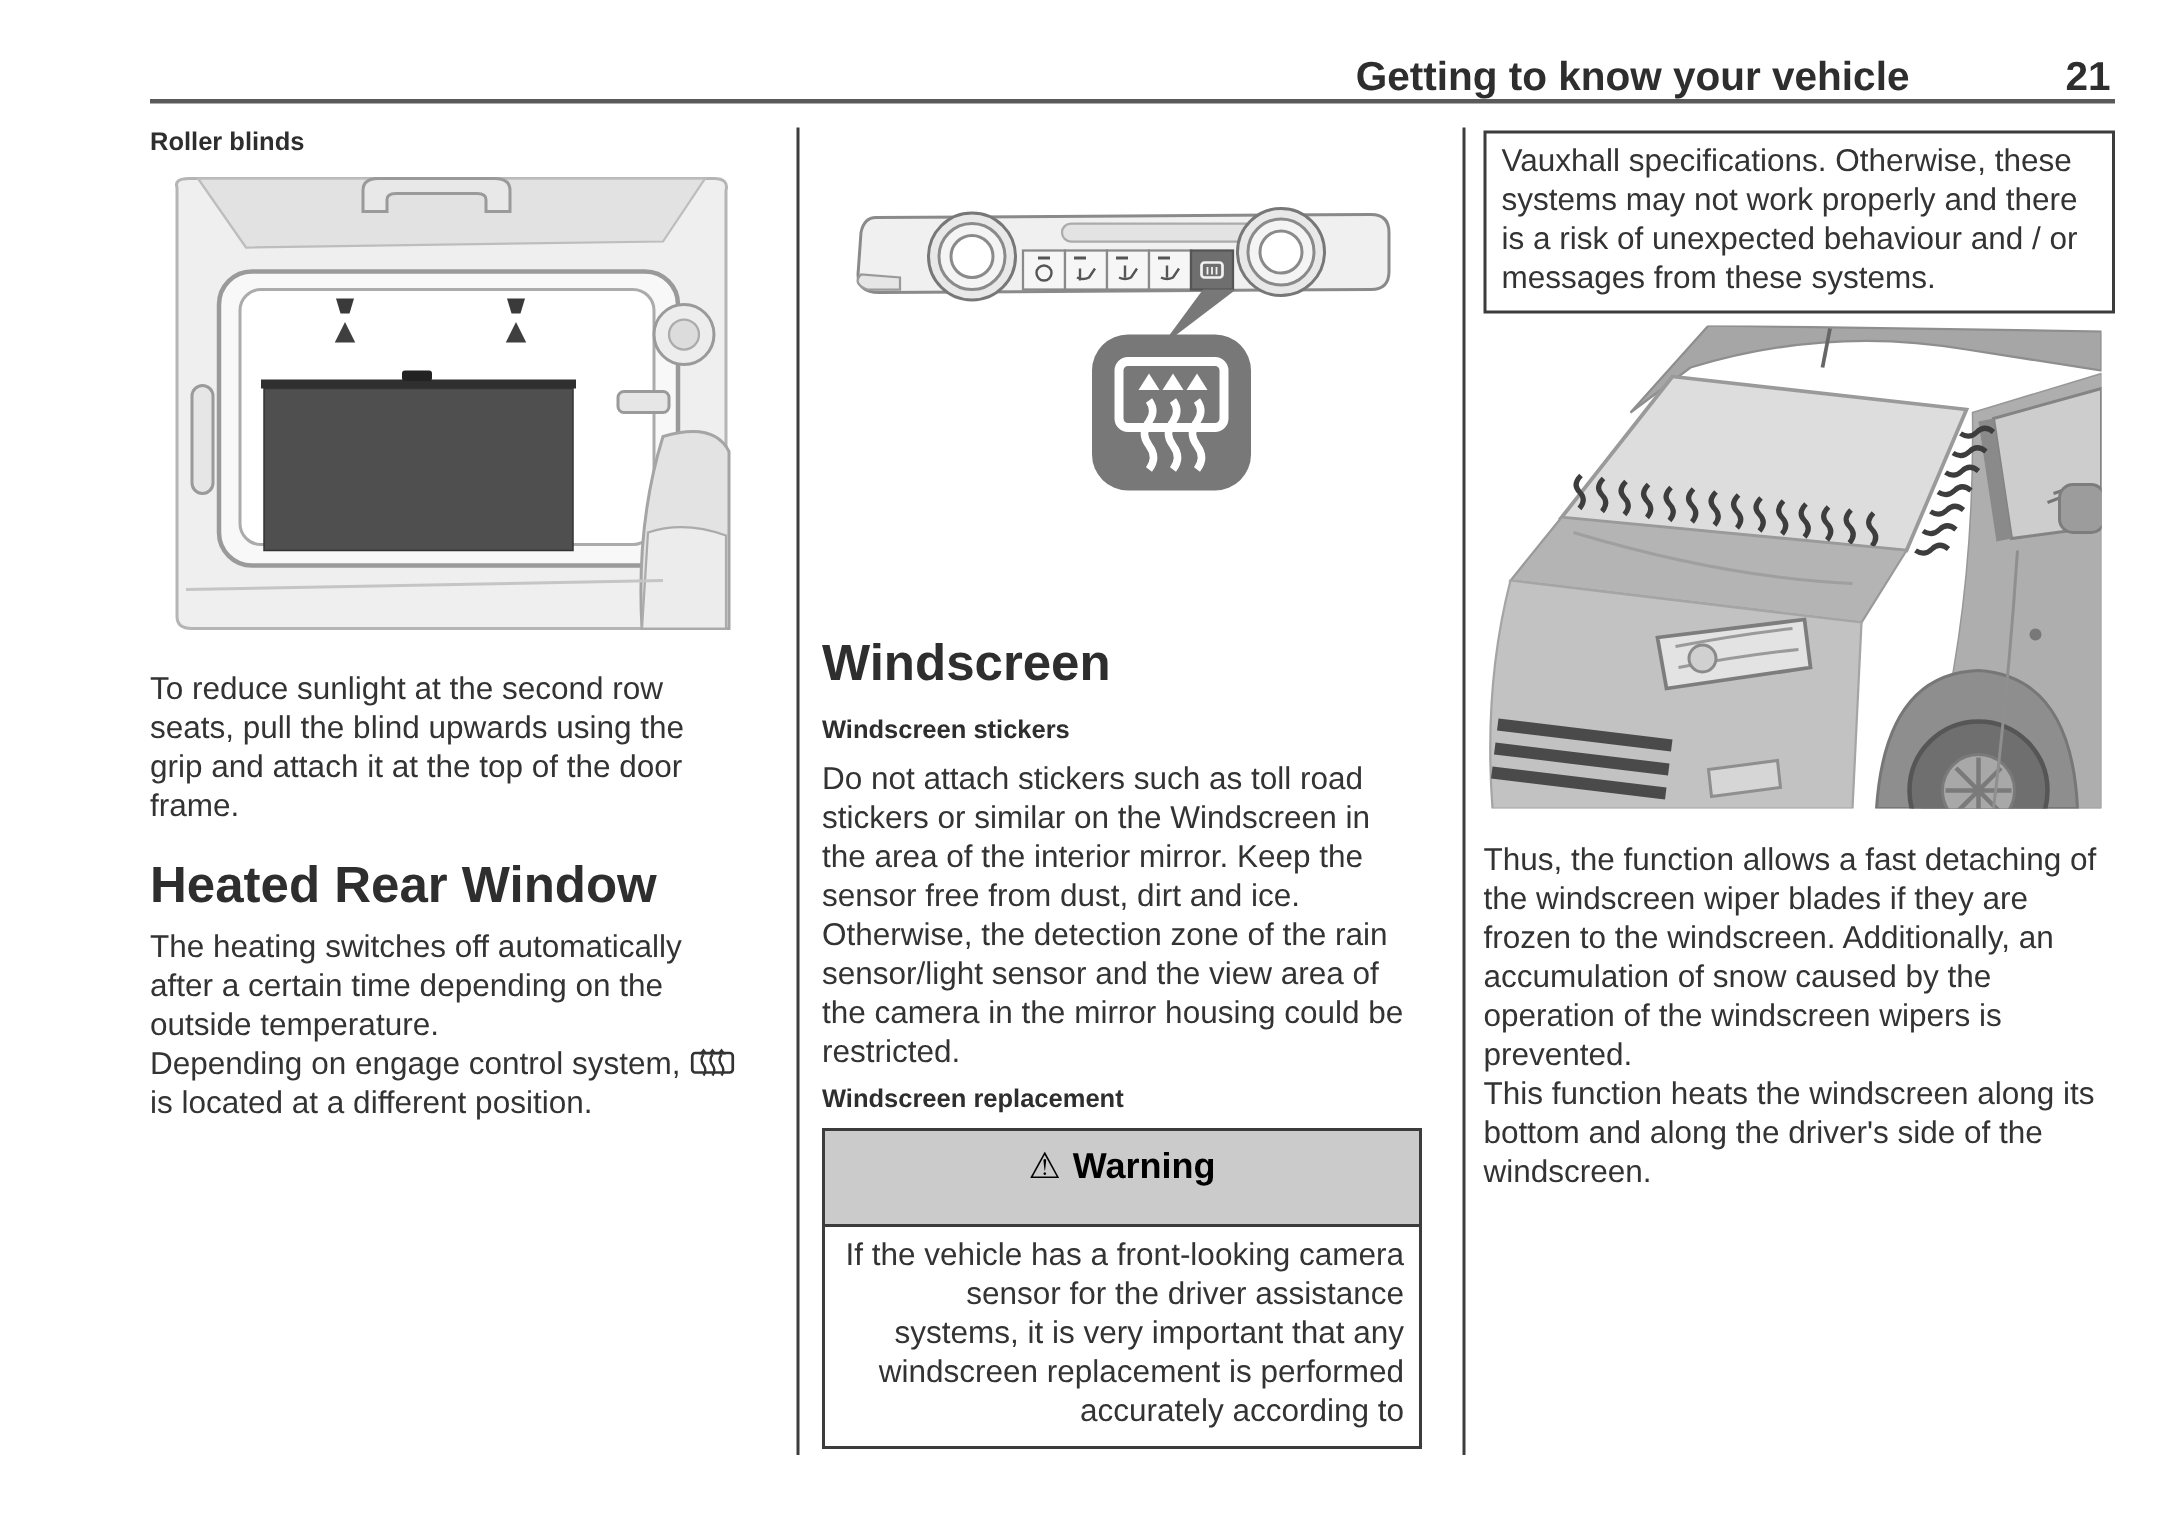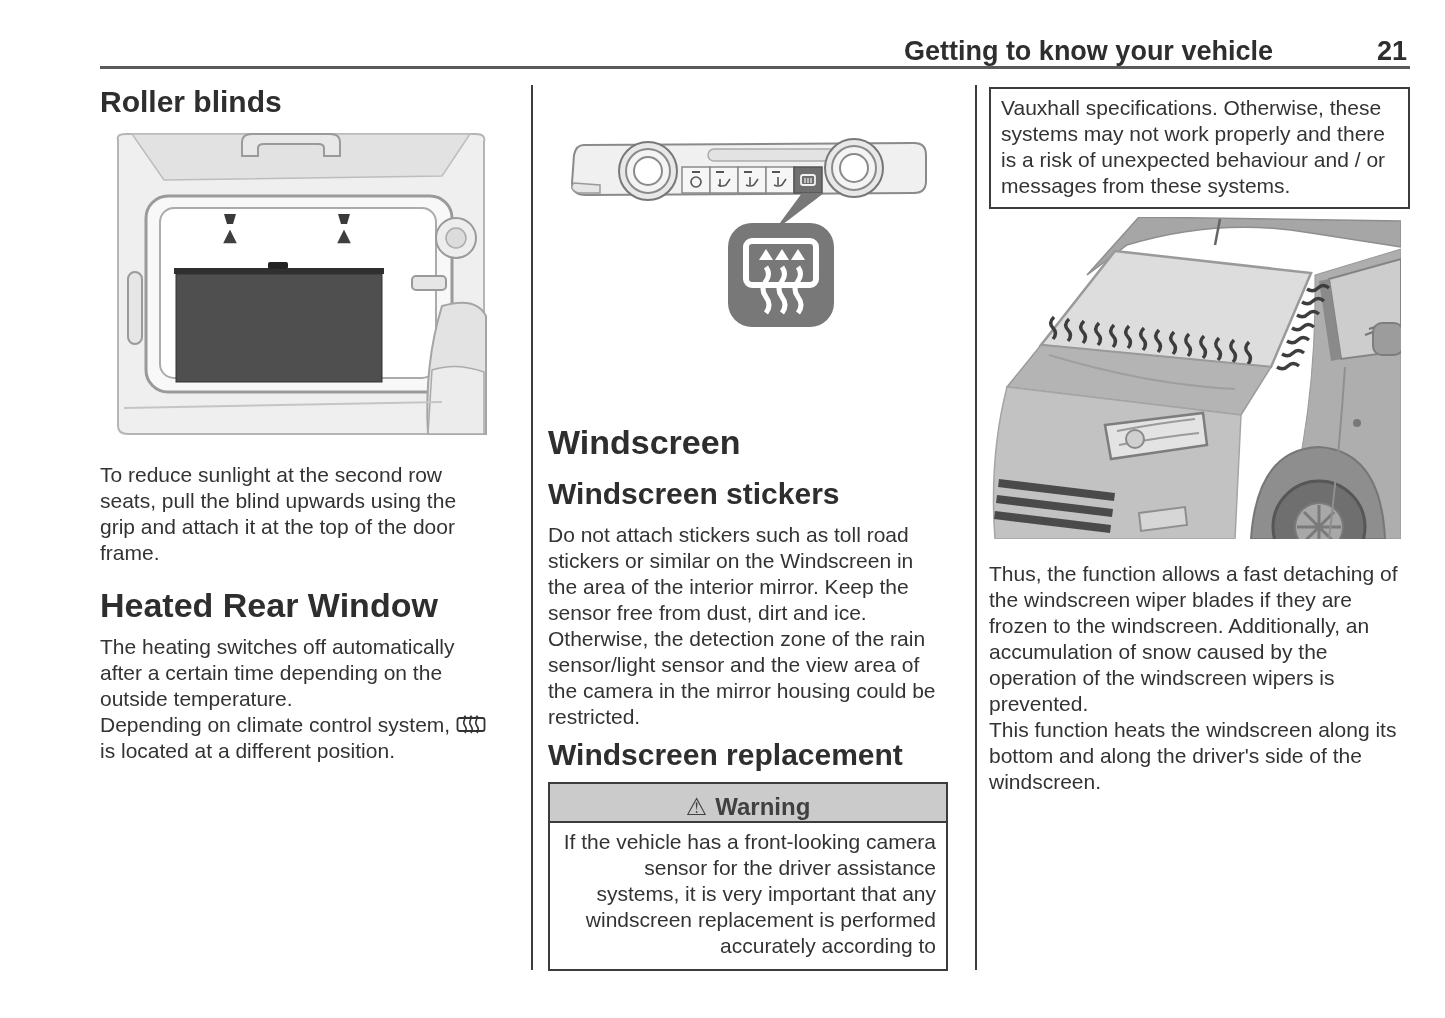--- a/index.html
+++ b/index.html
@@ -17,39 +17,39 @@
 
   .columns { position:absolute; top:85px; left:100px; display:flex; }
   .col { box-sizing:border-box; height:885px; }
   .col1 { width:431px; padding-right:38px; }
   .col2 { width:442px; padding-left:15px; padding-right:27px; }
   .col3 { width:433px; padding-left:12px; }
   .vdivider { width:2px; height:885px; background:#3c3c3c; }
 
   p, .para { font-size:21px; line-height:26px; margin:0; }
   .h2 { font-size:34px; font-weight:bold; margin:0; line-height:1.12; color:#2e2e2e; }
-  .h3 { font-size:30px; font-weight:bold; margin:0; line-height:1.15; color:#2e2e2e; }
+  .h3 { font-size:17px; font-weight:bold; margin:0; line-height:1.15; color:#2e2e2e; }
 
   .fig { display:block; }
   .fig-roller { margin:10px 0 0 12px; }
   .fig-console { margin:46px 0 0 22px; }
   .fig-van { margin:8px 0 0 0; }
 
   .rb-text { margin-top:24px; }
   .hrw-head { margin-top:20px; }
   .hrw-text { margin-top:10px; }
   .ws-head { margin-top:90px; }
   .ws-stickers-head { margin-top:16px; }
   .ws-stickers-text { margin-top:10px; }
   .ws-replace-head { margin-top:8px; }
 
   .warning-box { margin-top:10px; border:2px solid #3c3c3c; }
   .warning-box .warn-head {
     background:#cbcbcb; border-bottom:2px solid #3c3c3c; text-align:center;
-    font-size:24px; font-weight:bold; padding:9px 0 0 0; color:#404040;
+    font-size:24px; font-weight:bold; padding:9px 0 24px 0; color:#000000;
   }
   .warn-icon { font-family:"DejaVu Sans", sans-serif; font-weight:normal; margin-right:8px; }
   .warning-box .warn-body { padding:6px 10px 10px 10px;text-align:right; }
 
   .cont-box { margin-top:2px; border:2px solid #3c3c3c; padding:6px 10px 8px 10px; }
   .hw-head { margin-top:22px; }
   .hw-text { margin-top:22px; }
 
   .inline-icon { display:inline-block; vertical-align:-3px; }
 </style>
@@ -100,21 +100,21 @@
 
         <path d="M12,278 L330,272" stroke="#c5c5c5" stroke-width="2" fill="none"></path>
       </svg>
 
       <p class="rb-text">To reduce sunlight at the second row seats, pull the blind upwards using the grip and attach it at the top of the door frame.</p>
 
       <div class="h2 hrw-head">Heated Rear Window</div>
 
       <div class="para hrw-text">
         <div><span>The heating switches off automatically after a certain time depending on the outside temperature.</span></div>
-        <div><span>Depending on climate control system, </span><svg class="inline-icon" width="30" height="21" viewBox="0 0 30 21">
+        <div><span>Depending on engage control system, </span><svg class="inline-icon" width="30" height="21" viewBox="0 0 30 21">
               <rect x="1.5" y="4" width="27" height="13" rx="2" fill="none" stroke="#333" stroke-width="1.8"></rect>
               <g stroke="#333" stroke-width="1.6" fill="none">
                 <path d="M9,19 q2.5,-3.5 0,-7 q-2.5,-3.5 0,-7"></path>
                 <path d="M15,19 q2.5,-3.5 0,-7 q-2.5,-3.5 0,-7"></path>
                 <path d="M21,19 q2.5,-3.5 0,-7 q-2.5,-3.5 0,-7"></path>
               </g>
               <g fill="#333">
                 <path d="M9,1 l-3,4 6,0 Z"></path>
                 <path d="M15,1 l-3,4 6,0 Z"></path>
                 <path d="M21,1 l-3,4 6,0 Z"></path>

